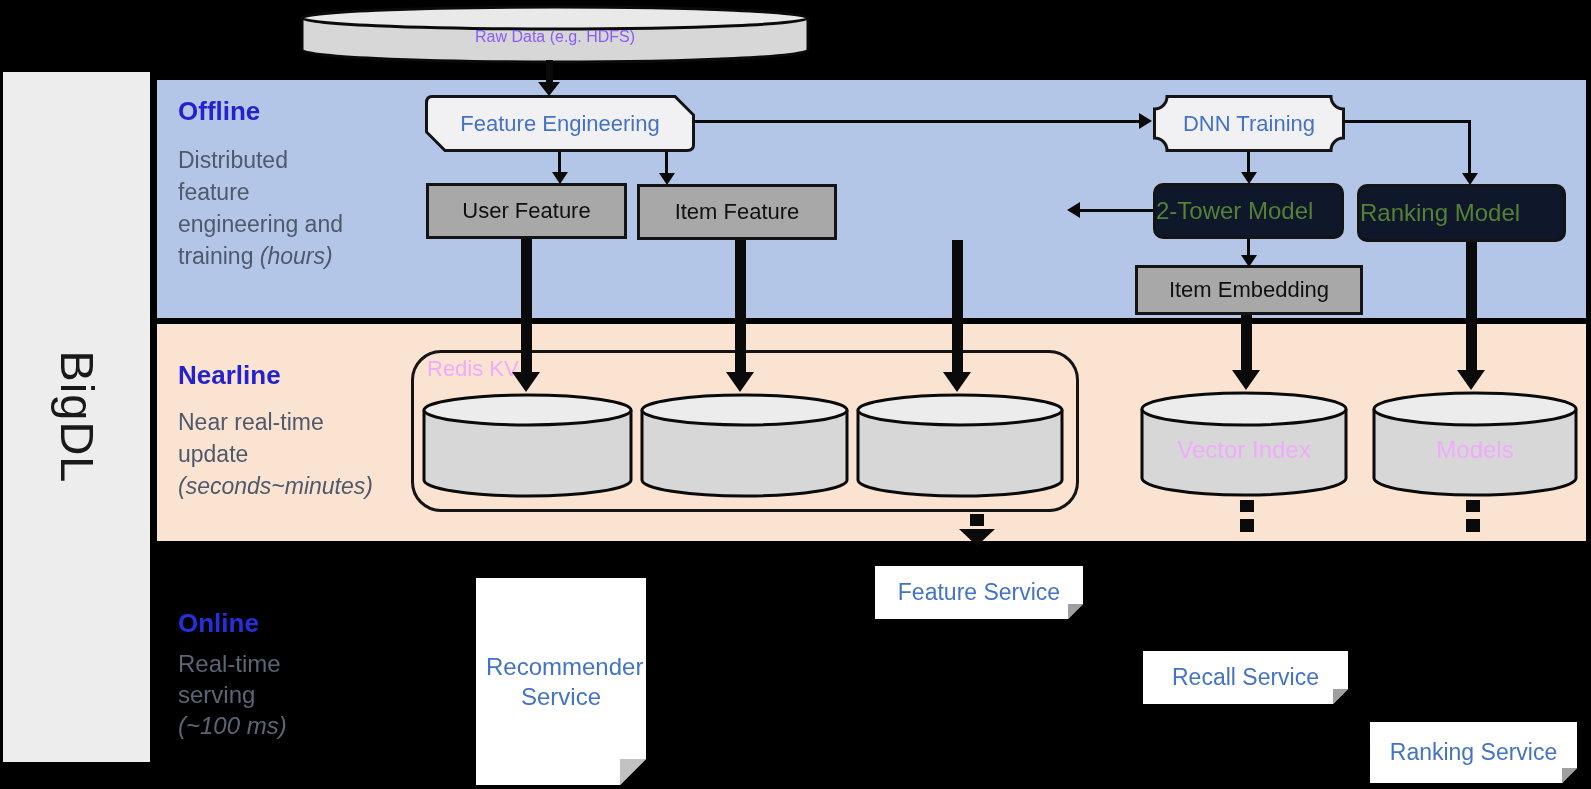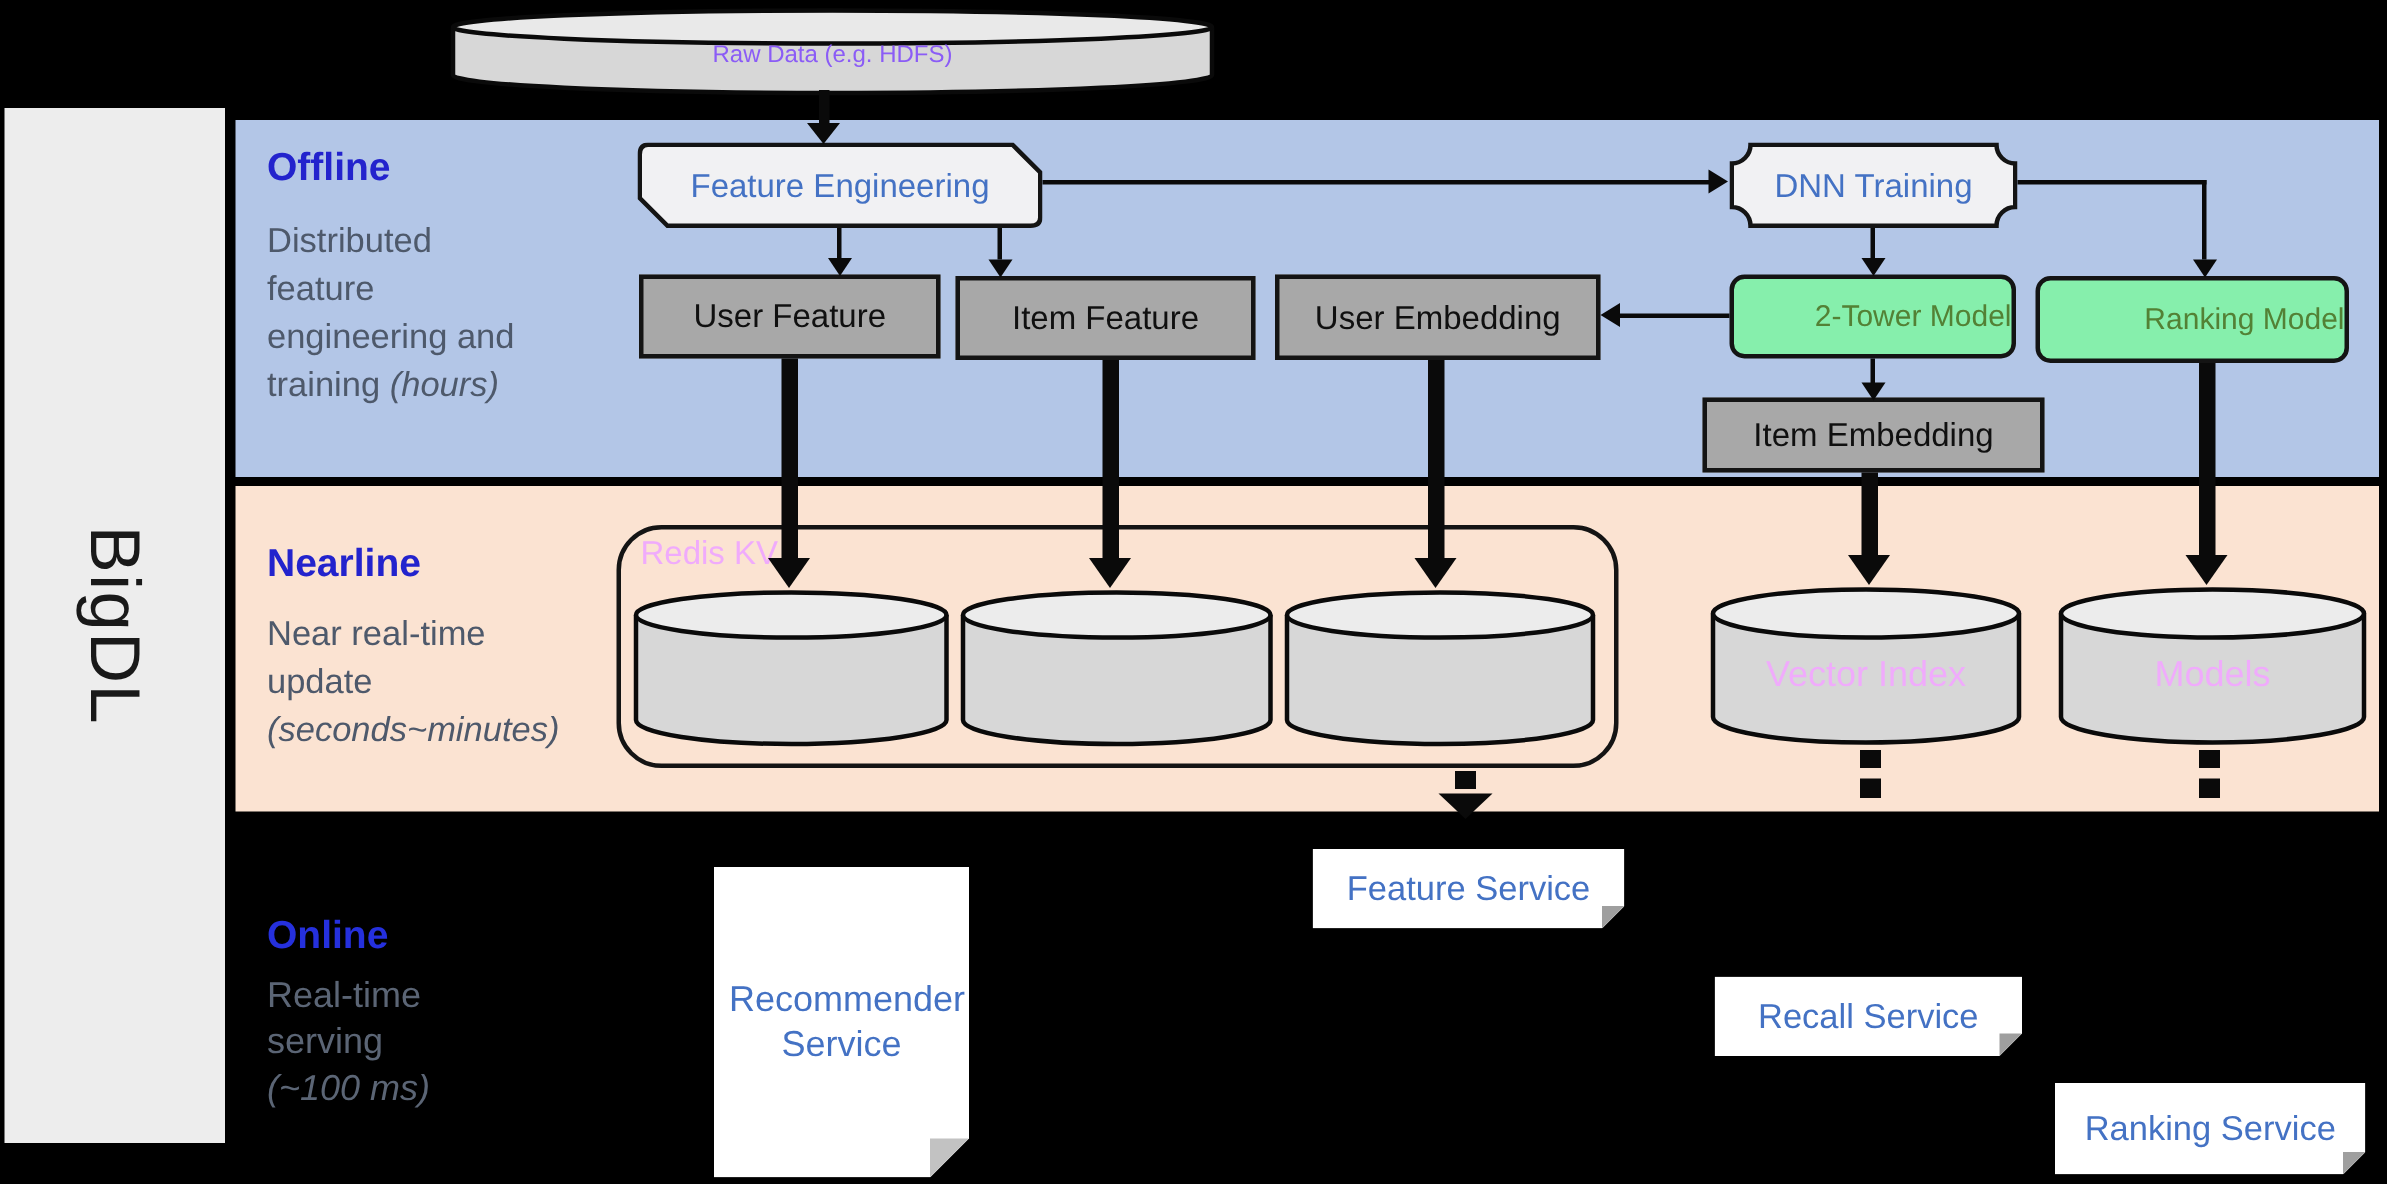--- a/index.html
+++ b/index.html
@@ -19,22 +19,22 @@
   .band-nearline { left:157px; top:324px; width:1429px; height:217px; background:#fbe3d2; }
 
   .band-title { font-size:26px; font-weight:700; color:#2323cd; }
   .band-sub { font-size:23px; color:#4e596b; line-height:32px; }
   .band-sub.on-black { color:#5b6575; line-height:31px; font-size:24px; }
   .it { font-style:italic; }
 
   
   .graybox { background:#a8a8a8; border:3px solid #141414; display:flex; align-items:center; justify-content:center;
     font-size:22px; color:#101010; }
-  .roundbox { background:#86efac; border:3px solid #141414; border-radius:10px; display:flex; align-items:center;
-    justify-content:flex-end; font-size:20px; }
+  .roundbox { background:#0f172a; border:3px solid #141414; border-radius:10px; display:flex; align-items:center;
+    justify-content:flex-start; font-size:24px; }
   .green-t { color:#538135; }
   .blue-t { color:#4472c4; }
   .brown-t { color:#f0abfc; }
 
   .shape-label { position:absolute; left:0; top:0; width:100%; height:100%; display:flex; align-items:center;
     justify-content:center; font-size:22px; }
 
   
   .redis-box { left:411px; top:350px; width:668px; height:162px; border:3px solid #141414; border-radius:30px; }
   .redis-label { left:427px; top:356px; font-size:22px; }
@@ -116,23 +116,20 @@
     </svg>
     <div class="shape-label blue-t">DNN Training</div>
   </div>
 
   <div class="abs graybox" style="left:426px; top:183px; width:201px; height:56px;">
     <span>User Feature</span>
   </div>
   <div class="abs graybox" style="left:637px; top:184px; width:200px; height:56px;">
     <span>Item Feature</span>
   </div>
-  <div class="abs graybox" style="left:850px; top:183px; width:217px; height:57px;">
-    <span>User Embedding</span>
-  </div>
   <div class="abs graybox" style="left:1135px; top:265px; width:228px; height:50px;">
     <span>Item Embedding</span>
   </div>
 
   <div class="abs roundbox green-t" style="left:1153px; top:183px; width:191px; height:56px;">
     <span>2-Tower Model</span>
   </div>
   <div class="abs roundbox green-t" style="left:1357px; top:184px; width:209px; height:58px;">
     <span>Ranking Model</span>
   </div>

